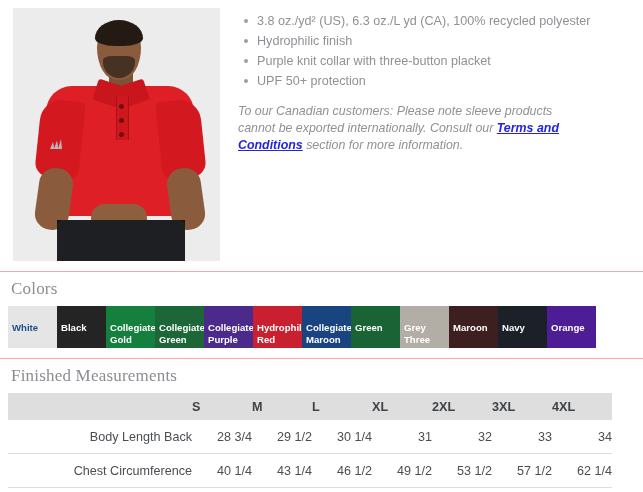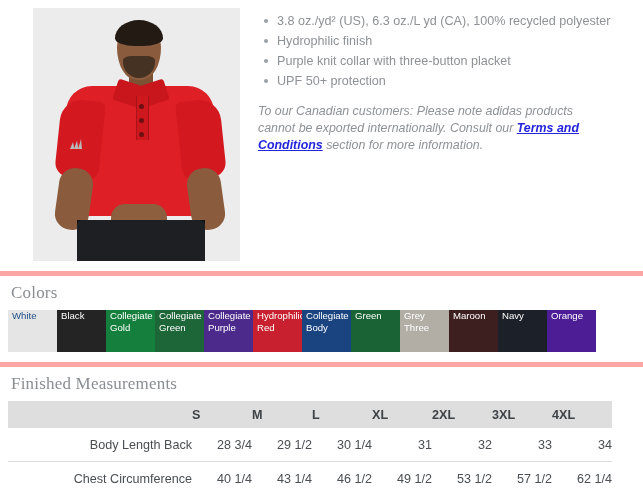--- a/index.html
+++ b/index.html
@@ -17,21 +17,20 @@
     width: 643px;
     height: 492px;
     background: #fff;
   }
 
   
   .top-section {
     display: flex;
     align-items: flex-start;
     padding: 8px 0 0 0;
-    margin-left: 20px;
   }
 
   .product-photo {
     width: 207px;
     height: 253px;
     margin-left: 13px;
     background: #ececed;
     position: relative;
     overflow: hidden;
     flex: 0 0 auto;
@@ -138,21 +137,21 @@
   .canada-note a {
     color: #2424dd;
     text-decoration: underline;
     font-style: italic;
     font-weight: bold;
   }
 
   
   .section {
     margin-top: 10px;
-    border-top: 5px solid #fca5a5;
+    border-top: 1px solid #fca5a5;
     padding: 0 8px;
   }
   .section-title {
     font-family: "Liberation Serif", serif;
     font-size: 17px;
     color: #8a8d91;
     padding: 7px 0 7px 3px;
     letter-spacing: .2px;
   }
 
@@ -165,24 +164,24 @@
   }
   .swatch {
     position: relative;
     flex: 0 0 auto;
     width: 49px;
     height: 42px;
     overflow: hidden;
   }
   .swatch-label {
     position: absolute;
-    left: 4px; top: 0;
+    left: 4px; top: 16px;
     right: 2px;
     font-size: 9.6px;
-    font-weight: normal;
+    font-weight: bold;
     line-height: 11.5px;
   }
 
   
   table.measure {
     border-collapse: collapse;
     width: 604px;
     table-layout: fixed;
     margin-left: 0px;
   }
@@ -241,21 +240,21 @@
     </div>
 
     <div class="details">
       <ul class="feature-list">
         <li>3.8 oz./yd² (US), 6.3 oz./L yd (CA), 100% recycled polyester</li>
         <li>Hydrophilic finish</li>
         <li>Purple knit collar with three-button placket</li>
         <li>UPF 50+ protection</li>
       </ul>
 
-      <p class="canada-note"><span>To our Canadian customers: Please note adidas products cannot be exported internationally. Consult our </span><a href="#">Terms and Conditions</a><span> section for more information.</span></p>
+      <p class="canada-note"><span>To our Canadian customers: Please note sleeve products cannot be exported internationally. Consult our </span><a href="#">Terms and Conditions</a><span> section for more information.</span></p>
     </div>
   </div>
 
   <div class="section">
     <div class="section-title">Colors</div>
     <div class="swatch-row">
       <div class="swatch" style="background:#e5e5e5">
         <span class="swatch-label" style="color:#1d4f8b">White</span>
       </div>
       <div class="swatch" style="background:#242424">
@@ -267,21 +266,21 @@
       <div class="swatch" style="background:#1d6638">
         <span class="swatch-label" style="color:#ffffff">Collegiate Green</span>
       </div>
       <div class="swatch" style="background:#4b2a8c">
         <span class="swatch-label" style="color:#ffffff">Collegiate Purple</span>
       </div>
       <div class="swatch" style="background:#c8202e">
         <span class="swatch-label" style="color:#ffffff">Hydrophilic Red</span>
       </div>
       <div class="swatch" style="background:#1a4480">
-        <span class="swatch-label" style="color:#ffffff">Collegiate Body</span>
+        <span class="swatch-label" style="color:#ffffff">Collegiate Maroon</span>
       </div>
       <div class="swatch" style="background:#1a6334">
         <span class="swatch-label" style="color:#ffffff">Green</span>
       </div>
       <div class="swatch" style="background:#b2aea6">
         <span class="swatch-label" style="color:#ffffff">Grey Three</span>
       </div>
       <div class="swatch" style="background:#3e1f20">
         <span class="swatch-label" style="color:#ffffff">Maroon</span>
       </div>

